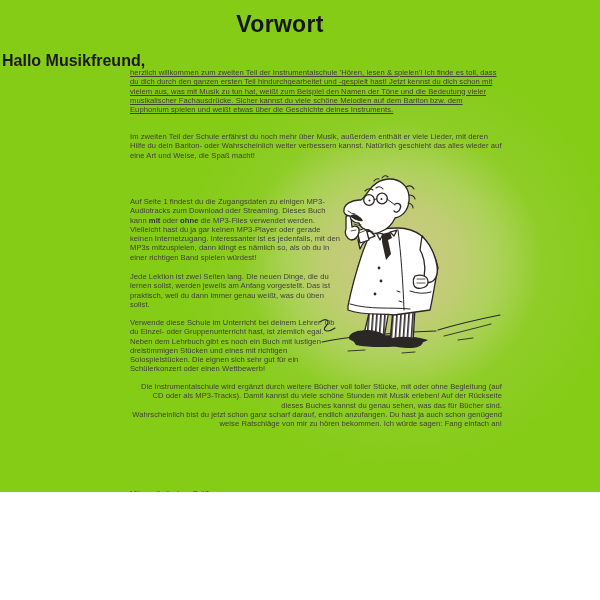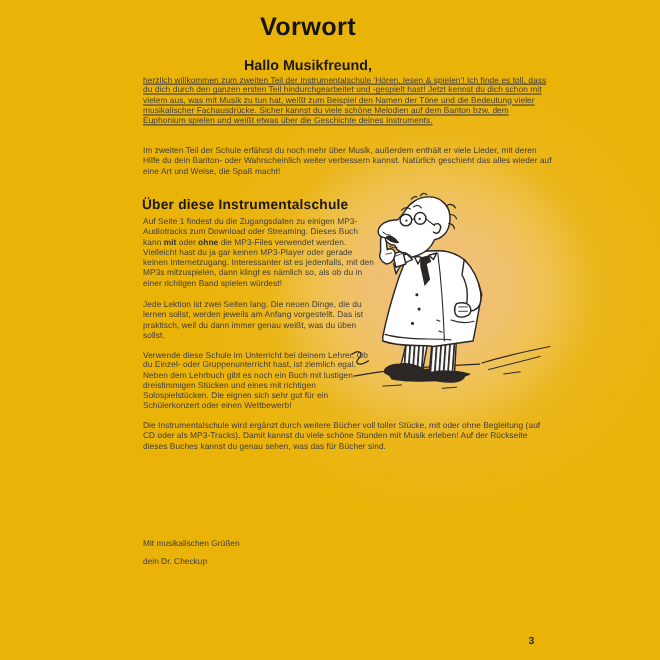--- a/index.html
+++ b/index.html
@@ -1,48 +1,48 @@
 <!DOCTYPE html>
 <html><head>
 <meta charset="utf-8">
 <style>
   html,body{margin:0;padding:0;background:#ffffff;}
   .page{
-    position:relative;width:600px;height:600px;background:#eab308;overflow:hidden;
+    position:relative;width:600px;height:492px;background:#84cc16;overflow:hidden;
     font-family:"Liberation Sans", sans-serif;
   }
   .wash{
     position:absolute;inset:0;pointer-events:none;
     background:
       radial-gradient(ellipse 150px 140px at 393px 262px, rgba(243,192,184,0.55) 0%, rgba(245,204,197,0.42) 45%, rgba(248,222,217,0.24) 70%, rgba(255,255,255,0) 100%),
       radial-gradient(ellipse 265px 245px at 400px 265px, rgba(246,214,208,0.26) 0%, rgba(255,255,255,0) 85%);
   }
   .title{
     position:absolute;top:11px;left:2px;width:556px;text-align:center;
     font-size:23px;font-weight:700;color:#161415;letter-spacing:0.3px;
   }
   .sub-heading{
-    position:absolute;top:52px;left:2px;width:556px;text-align:center;
-    font-size:13px;font-weight:700;color:#1b1819;
+    position:absolute;top:52px;left:2px;width:556px;
+    font-size:16px;font-weight:700;color:#1b1819;
   }
   .section-heading{
     position:absolute;top:179px;left:129px;
     font-size:12.5px;font-weight:700;color:#1b1819;letter-spacing:0.2px;
   }
   .para{
     position:absolute;color:#433d3b;font-size:7.6px;line-height:9.3px;
     letter-spacing:0.05px;text-align:left;
   }
   .para b{color:#353030;}
   #p1{top:68px;left:130px;width:372px;text-decoration:underline;}
   #p2{top:132px;left:130px;width:372px;}
   #p3{top:197px;left:130px;width:214px;}
   #p4{top:272px;left:130px;width:214px;}
   #p5{top:318px;left:130px;width:214px;}
-  #p6{top:382px;left:130px;width:372px;}
+  #p6{top:382px;left:130px;width:372px;text-align:right;}
   #p6 .p6-line{display:block;}
   .closing-line{position:absolute;left:130px;color:#433d3b;font-size:7.6px;}
   #closing-salutation{top:464px;margin-top:25px;}
   #closing-signature{top:506px;}
   .page-number{
     position:absolute;top:577px;left:476px;width:14px;text-align:center;
     font-size:9.5px;font-weight:700;color:#2b2b2b;
   }
   .illustration{position:absolute;left:318px;top:170px;width:190px;height:186px;}
 </style>
@@ -52,29 +52,29 @@
 <div class="page">
   <div class="wash"></div>
 
   <div class="title">Vorwort</div>
 
   <div class="sub-heading">Hallo Musikfreund,</div>
 
   <div class="para" id="p1">herzlich willkommen zum zweiten Teil der Instrumentalschule 'Hören, lesen &amp; spielen'! Ich finde es toll, dass du dich durch den ganzen ersten Teil hindurchgearbeitet und -gespielt hast! Jetzt kennst du dich schon mit vielem aus, was mit Musik zu tun hat, weißt zum Beispiel den Namen der Töne und die Bedeutung vieler musikalischer Fachausdrücke. Sicher kannst du viele schöne Melodien auf dem Bariton bzw. dem Euphonium spielen und weißt etwas über die Geschichte deines Instruments.</div>
   <div class="para" id="p2">Im zweiten Teil der Schule erfährst du noch mehr über Musik, außerdem enthält er viele Lieder, mit deren Hilfe du dein Bariton- oder Wahrscheinlich weiter verbessern kannst. Natürlich geschieht das alles wieder auf eine Art und Weise, die Spaß macht!</div>
 
-  <div class="section-heading">Über diese Instrumentalschule</div>
 
   <div class="para" id="p3"><span>Auf Seite 1 findest du die Zugangsdaten zu einigen MP3-Audiotracks zum Download oder Streaming. Dieses Buch kann </span><b>mit</b><span> oder </span><b>ohne</b><span> die MP3-Files verwendet werden. Vielleicht hast du ja gar keinen MP3-Player oder gerade keinen Internetzugang. Interessanter ist es jedenfalls, mit den MP3s mitzuspielen, dann klingt es nämlich so, als ob du in einer richtigen Band spielen würdest!</span></div>
 
   <div class="para" id="p4">Jede Lektion ist zwei Seiten lang. Die neuen Dinge, die du lernen sollst, werden jeweils am Anfang vorgestellt. Das ist praktisch, weil du dann immer genau weißt, was du üben sollst.</div>
   <div class="para" id="p5">Verwende diese Schule im Unterricht bei deinem Lehrer. Ob du Einzel- oder Gruppenunterricht hast, ist ziemlich egal. Neben dem Lehrbuch gibt es noch ein Buch mit lustigen dreistimmigen Stücken und eines mit richtigen Solospielstücken. Die eignen sich sehr gut für ein Schülerkonzert oder einen Wettbewerb!</div>
 
   <div class="para" id="p6">
     <span class="p6-line">Die Instrumentalschule wird ergänzt durch weitere Bücher voll toller Stücke, mit oder ohne Begleitung (auf CD oder als MP3-Tracks). Damit kannst du viele schöne Stunden mit Musik erleben! Auf der Rückseite dieses Buches kannst du genau sehen, was das für Bücher sind.</span>
+    <span class="p6-line">Wahrscheinlich bist du jetzt schon ganz scharf darauf, endlich anzufangen. Du hast ja auch schon genügend weise Ratschläge von mir zu hören bekommen. Ich würde sagen: Fang einfach an!</span>
   </div>
 
   <div class="closing-line" id="closing-salutation">Mit musikalischen Grüßen</div>
   <div class="closing-line" id="closing-signature">dein Dr. Checkup</div>
 
   <div class="page-number">3</div>
 
   <svg class="illustration" viewBox="0 0 190 186" xmlns="http://www.w3.org/2000/svg">
     <defs>
       <pattern id="stripes" width="4" height="4" patternUnits="userSpaceOnUse" patternTransform="rotate(4)">

